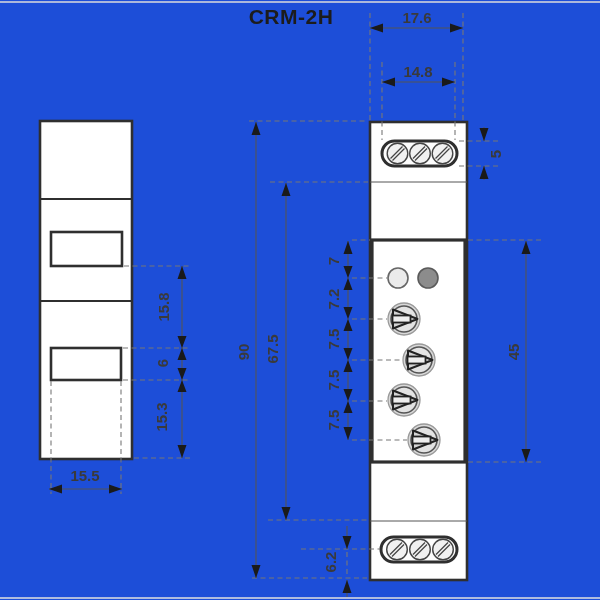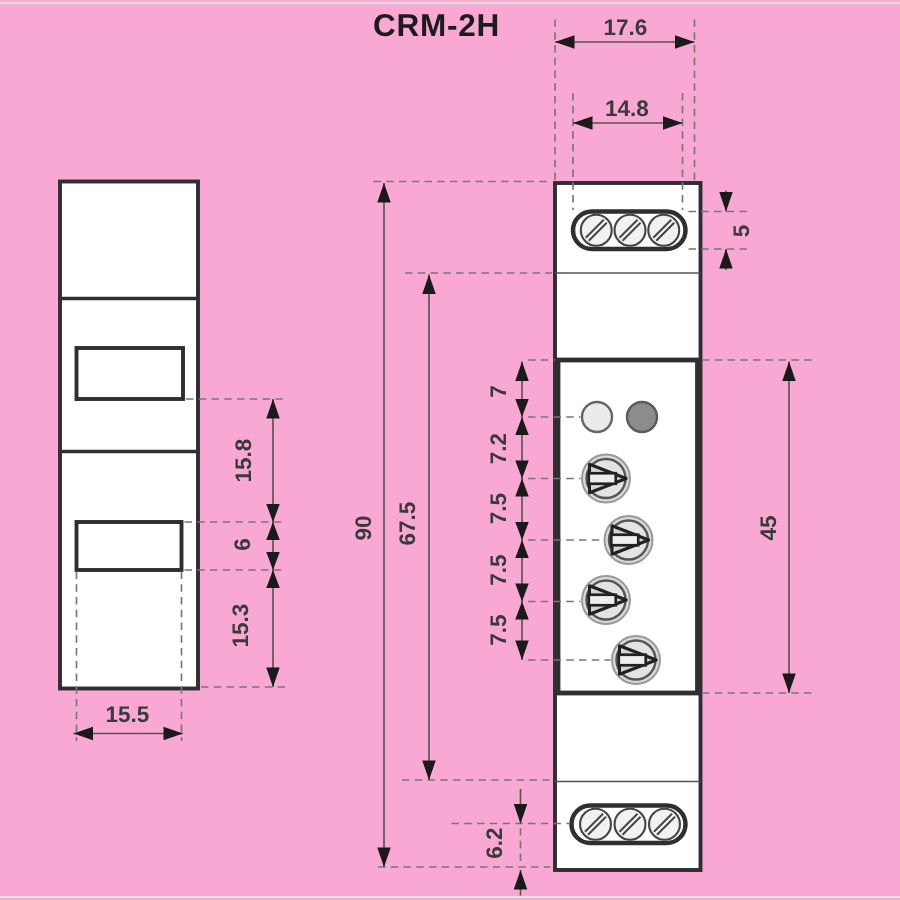--- a/index.html
+++ b/index.html
@@ -1,19 +1,19 @@
 <!DOCTYPE html>
 <html><head>
 <meta charset="utf-8">
 <style>
   html,body{margin:0;padding:0;background:#ffffff;}
   .canvas{
     position:relative;
     width:600px;height:600px;
-    background:#f9a8d4;
+    background:#1d4ed8;
     font-family:"Liberation Sans", sans-serif;
     overflow:hidden;
   }
   svg{display:block;}
   text.dim{
     font-family:"Liberation Sans", sans-serif;
     font-size:15px;
     font-weight:600;
     fill:#3a3a3a;
   }

